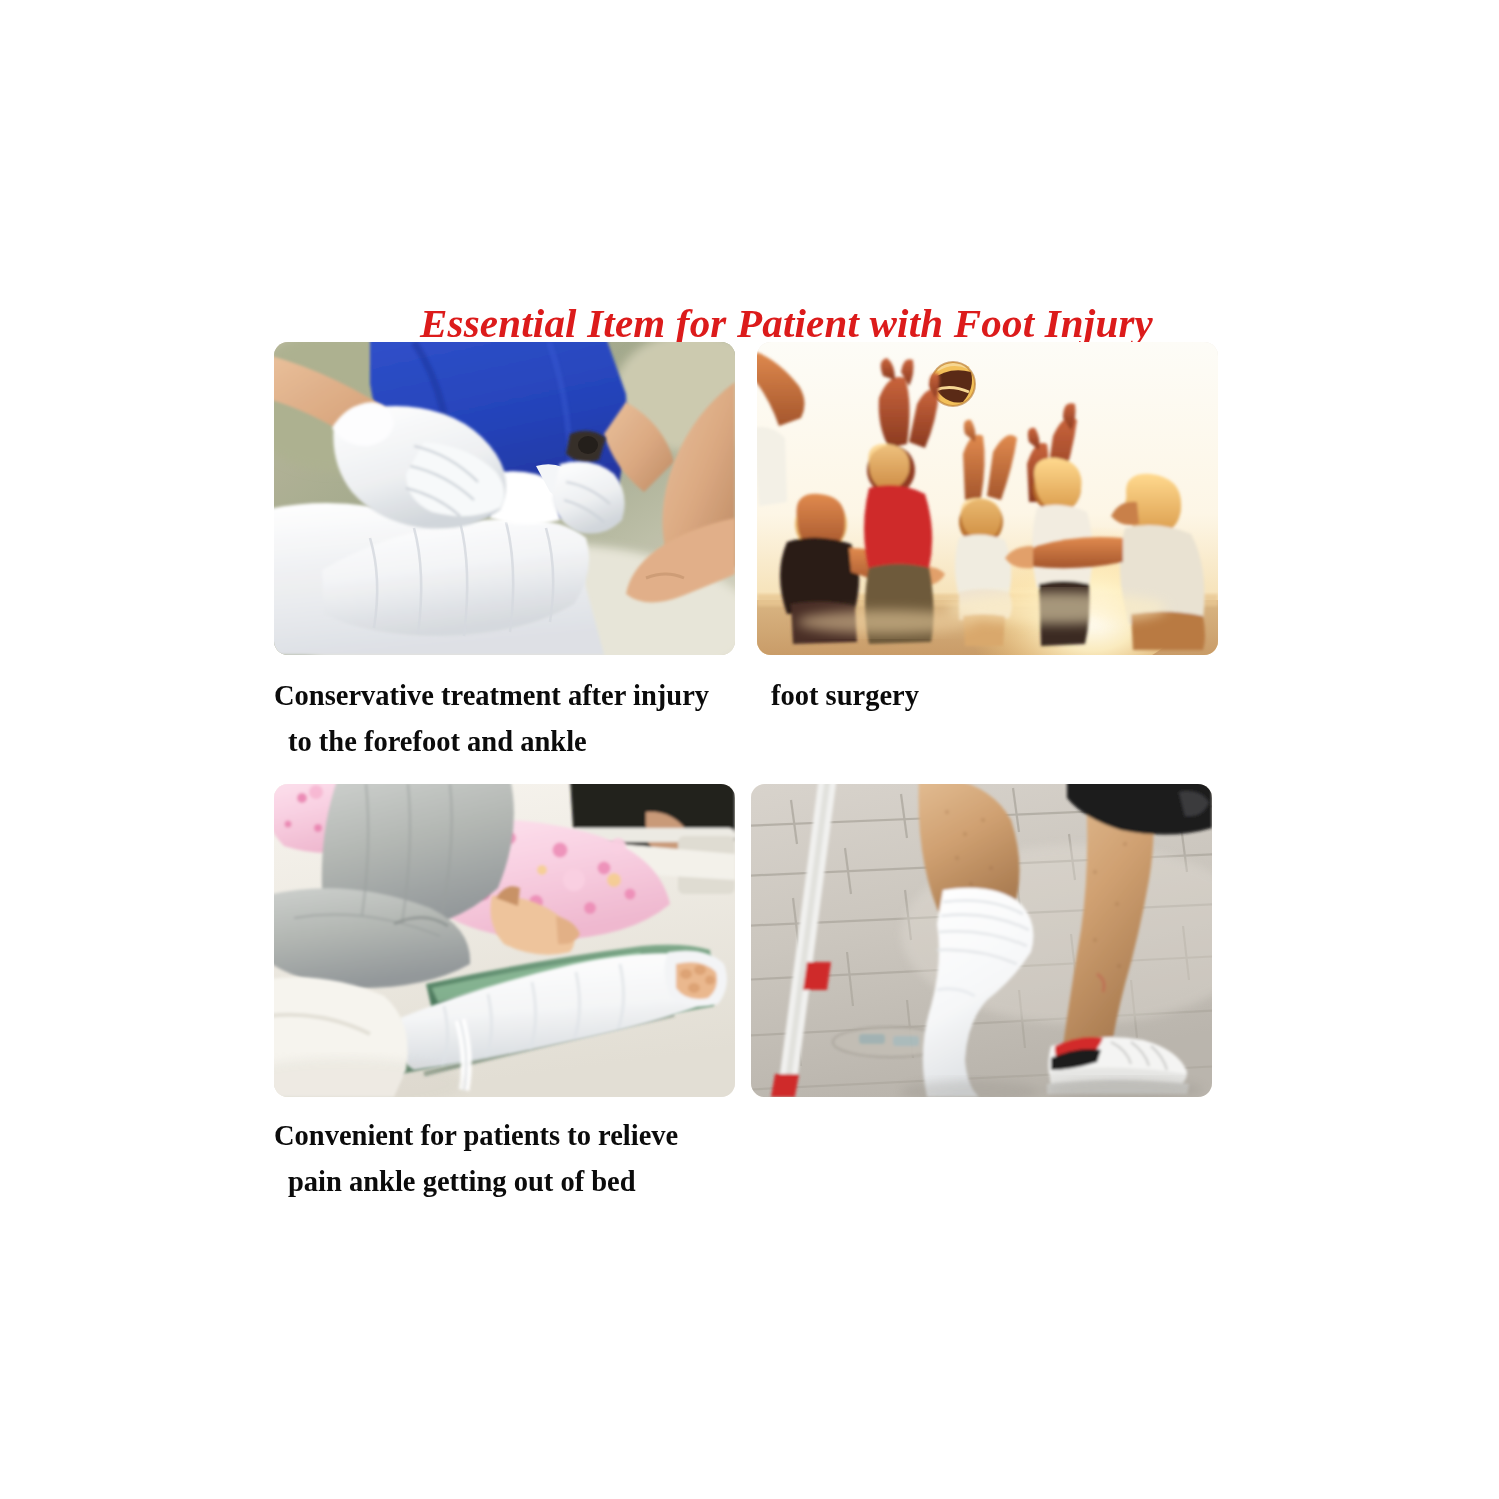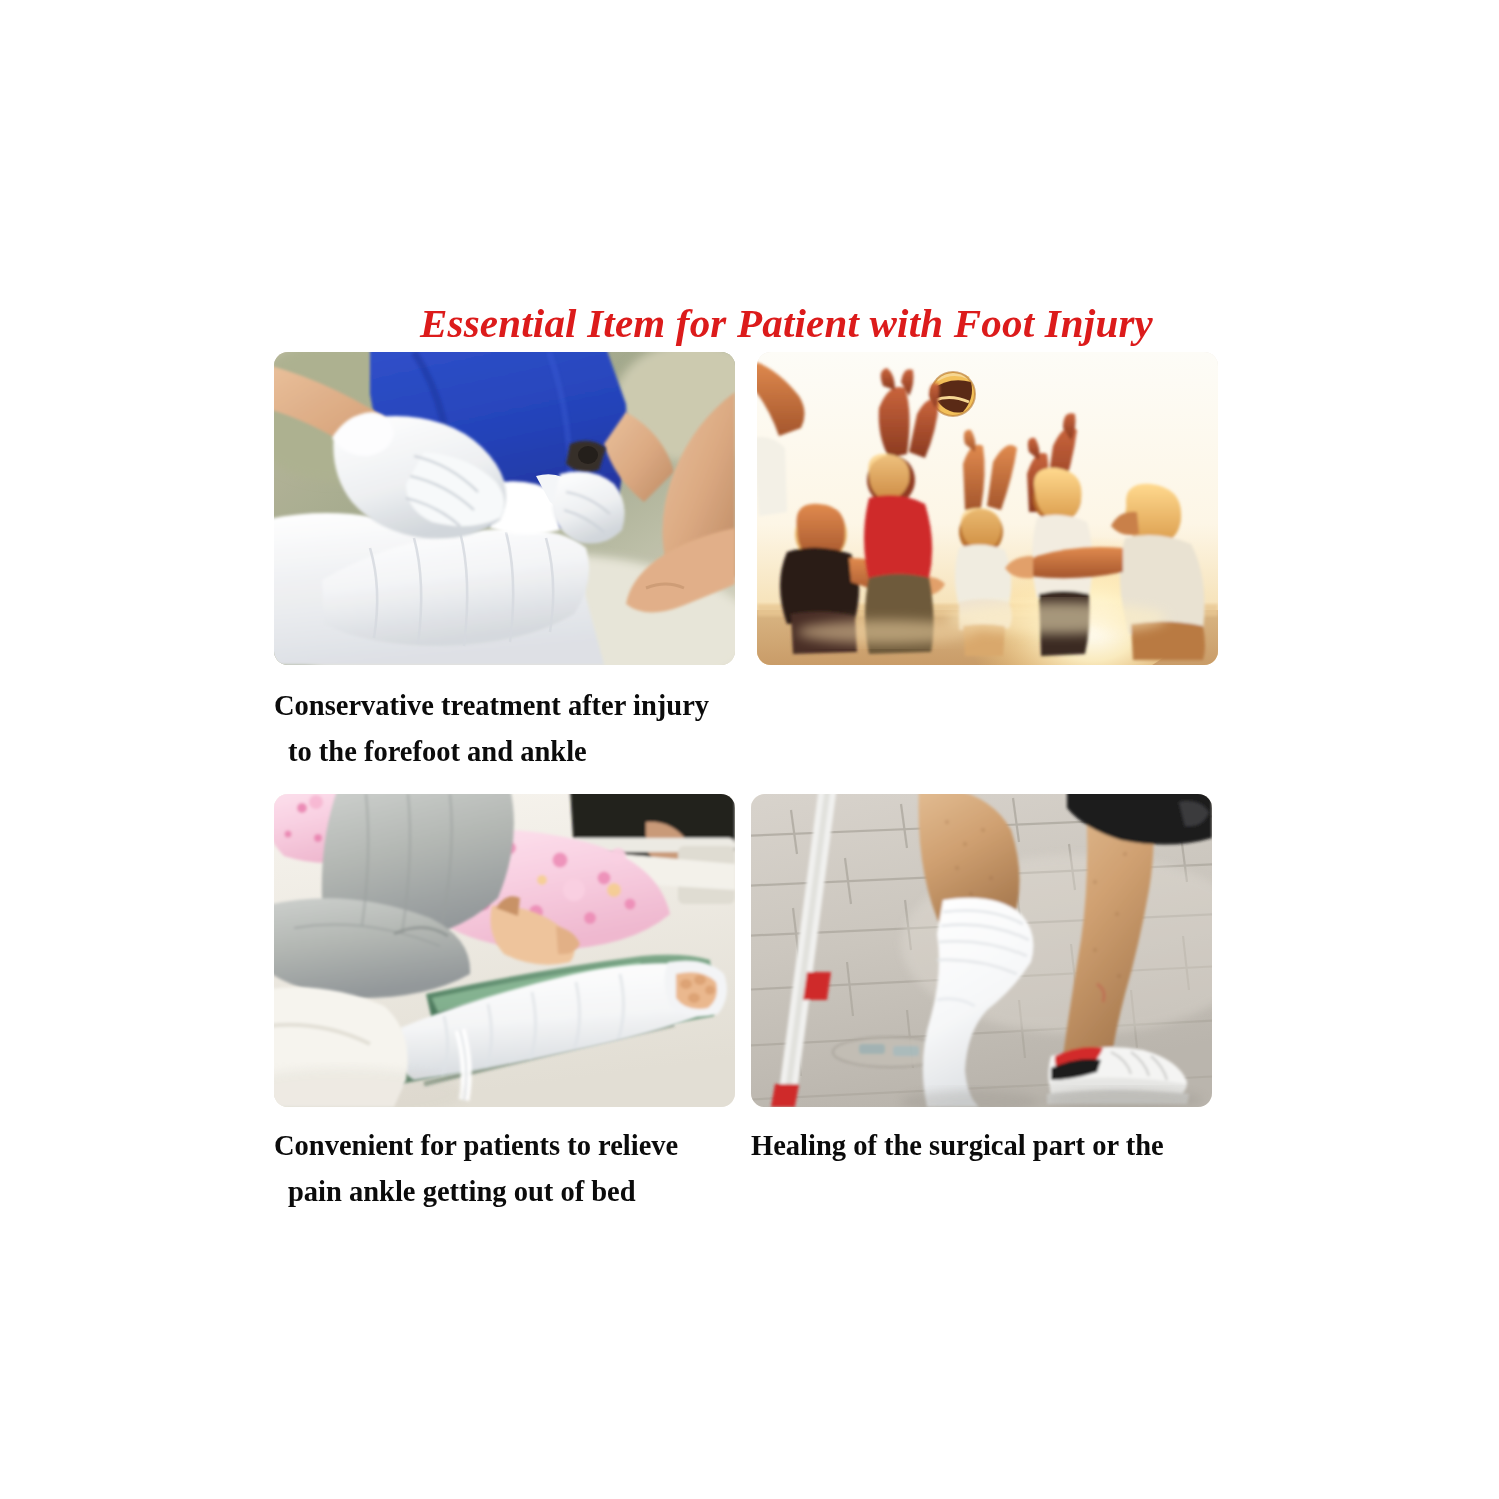--- a/index.html
+++ b/index.html
@@ -35,21 +35,21 @@
     font-size: 41px;
     letter-spacing: 0.2px;
     white-space: nowrap;
     padding-left: 37px;
   }
 
   
   .grid {
     position: absolute;
     left: 274px;
-    top: 352px;
+    top: 342px;
     width: 944px;
   }
   .row {
     display: flex;
     gap: 22px;
   }
   .row.row-2 { margin-top: 19px; gap: 16px; }
 
   .card {
     width: 461px;
@@ -305,20 +305,21 @@
               <path d="M374 272 Q410 266 446 274 Q450 296 446 308 L376 308 Z" fill="#b97a42"></path>
             </g>
 
             <g filter="url(#c2blur)" opacity="0.55">
               <ellipse cx="300" cy="266" rx="110" ry="16" fill="#fff0c4"></ellipse>
               <ellipse cx="130" cy="280" rx="90" ry="12" fill="#f0d4a4"></ellipse>
             </g>
           </svg>
         </div>
         <div class="caption">
+          <span class="line-2">foot surgery</span>
         </div>
       </div>
 
     </div>
 
     <div class="row row-2">
 
       <div class="card">
         <div class="photo">
           <svg viewBox="0 0 461 313" preserveAspectRatio="xMidYMid slice" aria-hidden="true">
@@ -598,20 +599,19 @@
               <path d="M296 300 Q360 292 438 300 L436 310 L296 310 Z" fill="#cfcfcc"></path>
             </g>
 
             <g filter="url(#c4blur)" opacity="0.25">
               <ellipse cx="220" cy="308" rx="70" ry="12" fill="#8f8a82"></ellipse>
               <ellipse cx="372" cy="306" rx="80" ry="12" fill="#8f8a82"></ellipse>
             </g>
           </svg>
         </div>
         <div class="caption">
-          <span class="line-1">Healing of the surgical part or the</span>
         </div>
       </div>
 
     </div>
 
   </div>
 </div>
 
 </body></html>

